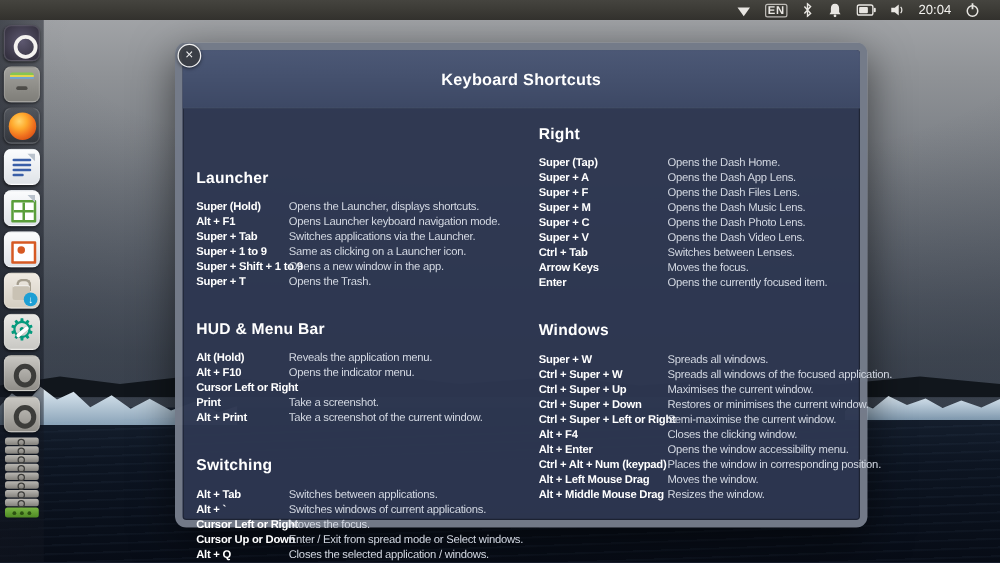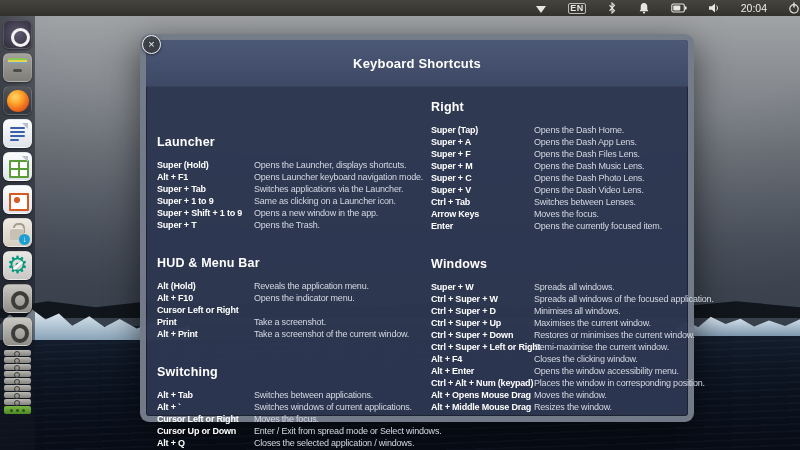--- a/index.html
+++ b/index.html
@@ -24,21 +24,21 @@
     background:linear-gradient(180deg,#eef4f8 0%,#c4d4e0 40%,#8aa3b8 100%);
     clip-path:polygon(0 55%,5% 25%,11% 48%,17% 10%,24% 40%,31% 22%,38% 58%,47% 30%,55% 62%,63% 38%,72% 66%,82% 45%,92% 70%,100% 55%,100% 100%,0 100%);}
   .berg-bright-right{position:absolute;left:676px;top:312px;width:124px;height:24px;
     background:linear-gradient(180deg,#e8eff5 0%,#bccddb 45%,#7e97ac 100%);
     clip-path:polygon(0 70%,8% 40%,18% 62%,28% 20%,40% 50%,52% 28%,63% 60%,75% 35%,88% 58%,100% 30%,100% 100%,0 100%);}
 
   
   .top-panel{position:absolute;left:0;top:0;width:800px;height:16px;
     background:linear-gradient(180deg,#45443f 0%,#3a3934 60%,#32312d 100%);
     display:flex;align-items:center;justify-content:flex-end;z-index:30;}
-  .tray{display:flex;align-items:center;gap:21px;padding-right:0;}
+  .tray{display:flex;align-items:center;gap:11px;padding-right:16px;}
   .tray svg{display:block;}
   .kb-layout{color:#e8e6e2;font-size:9px;font-weight:bold;letter-spacing:.5px;
     border:1px solid rgba(232,230,226,.75);border-radius:2px;padding:0 1px;line-height:9px;}
   .clock{color:#f2f1ee;font-size:10.5px;}
 
   
   .launcher{position:absolute;left:0;top:16px;width:35px;height:434px;z-index:25;
     background:linear-gradient(90deg,rgba(18,22,32,.62),rgba(18,22,32,.48));
     display:flex;flex-direction:column;align-items:center;padding-top:4px;box-sizing:border-box;}
   .tile{width:29px;height:29px;border-radius:6px;margin-bottom:4px;position:relative;flex:none;
@@ -95,21 +95,21 @@
   .close-btn{position:absolute;left:-4px;top:-5px;width:17px;height:17px;border-radius:50%;
     background:rgba(55,57,62,.85);border:1.5px solid #f0f0f0;color:#f0f0f0;
     font-size:11px;line-height:16px;text-align:center;cursor:pointer;box-shadow:0 1px 3px rgba(0,0,0,.5);}
   .dialog-body{display:flex;padding:13px 6px 0 11px;}
   .col-left{width:270px;flex:none;margin-top:35px;}
   .col-right{width:262px;flex:none;margin-left:4px;}
   .section{margin-bottom:25px;}
   .sec-title{margin:0 0 10px 0;color:#ffffff;font-size:12.5px;font-weight:bold;letter-spacing:.2px;}
   .row{display:flex;line-height:12px;font-size:9px;letter-spacing:-0.2px;white-space:nowrap;}
   .key{flex:none;color:#ffffff;font-weight:bold;}
-  .col-left .key{width:97px;}
+  .col-left .key{width:74px;}
   .col-right .key{width:103px;}
   .desc{color:#d3d8e2;font-weight:normal;}
 </style>
 </head>
 <body>
 
 <div class="wallpaper">
   <div class="sky"></div>
   <div class="sky-shade"></div>
   <div class="sea"></div>
@@ -366,24 +366,20 @@
             <div class="row">
               <span class="key">Super + W</span>
               <span class="desc">Spreads all windows.</span>
             </div>
 
             <div class="row">
               <span class="key">Ctrl + Super + W</span>
               <span class="desc">Spreads all windows of the focused application.</span>
             </div>
 
-            <div class="row">
-              <span class="key">Ctrl + Super + D</span>
-              <span class="desc">Minimises all windows.</span>
-            </div>
 
             <div class="row">
               <span class="key">Ctrl + Super + Up</span>
               <span class="desc">Maximises the current window.</span>
             </div>
 
             <div class="row">
               <span class="key">Ctrl + Super + Down</span>
               <span class="desc">Restores or minimises the current window.</span>
             </div>
@@ -402,21 +398,21 @@
               <span class="key">Alt + Enter</span>
               <span class="desc">Opens the window accessibility menu.</span>
             </div>
 
             <div class="row">
               <span class="key">Ctrl + Alt + Num (keypad)</span>
               <span class="desc">Places the window in corresponding position.</span>
             </div>
 
             <div class="row">
-              <span class="key">Alt + Opens Mouse Drag</span>
+              <span class="key">Alt + Left Mouse Drag</span>
               <span class="desc">Moves the window.</span>
             </div>
 
             <div class="row">
               <span class="key">Alt + Middle Mouse Drag</span>
               <span class="desc">Resizes the window.</span>
             </div>
           </div>
       </div>
     </div>

